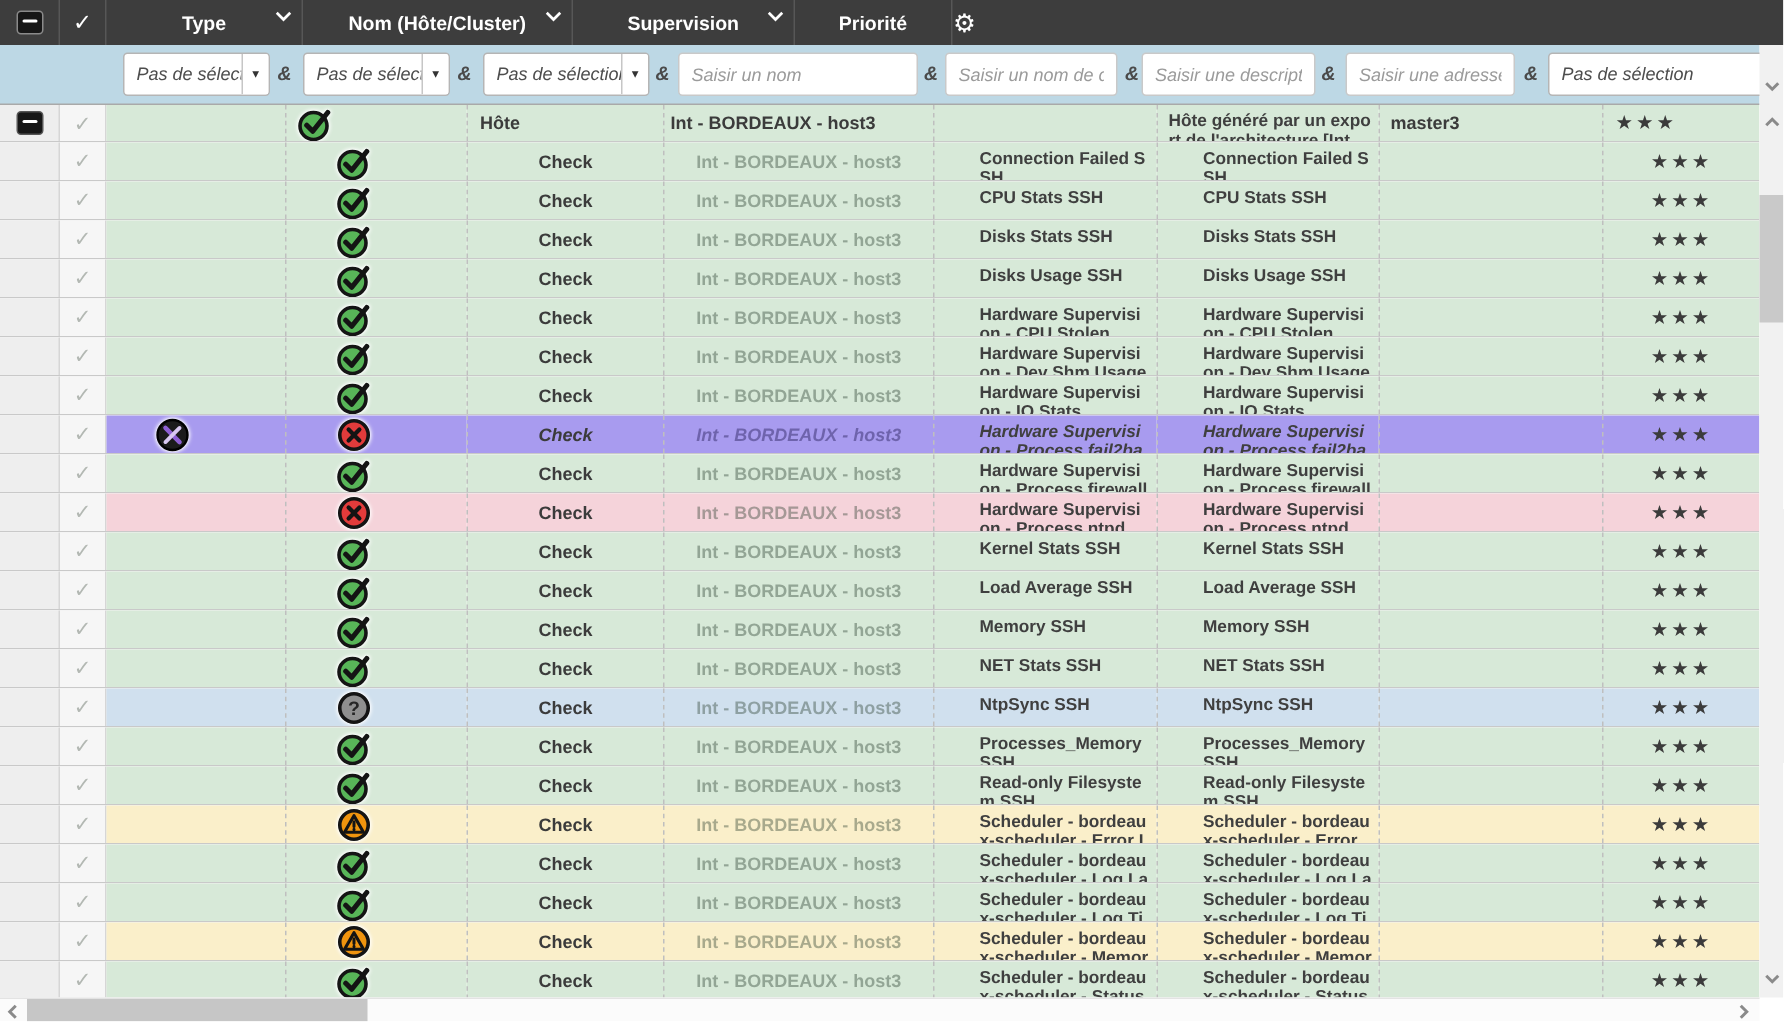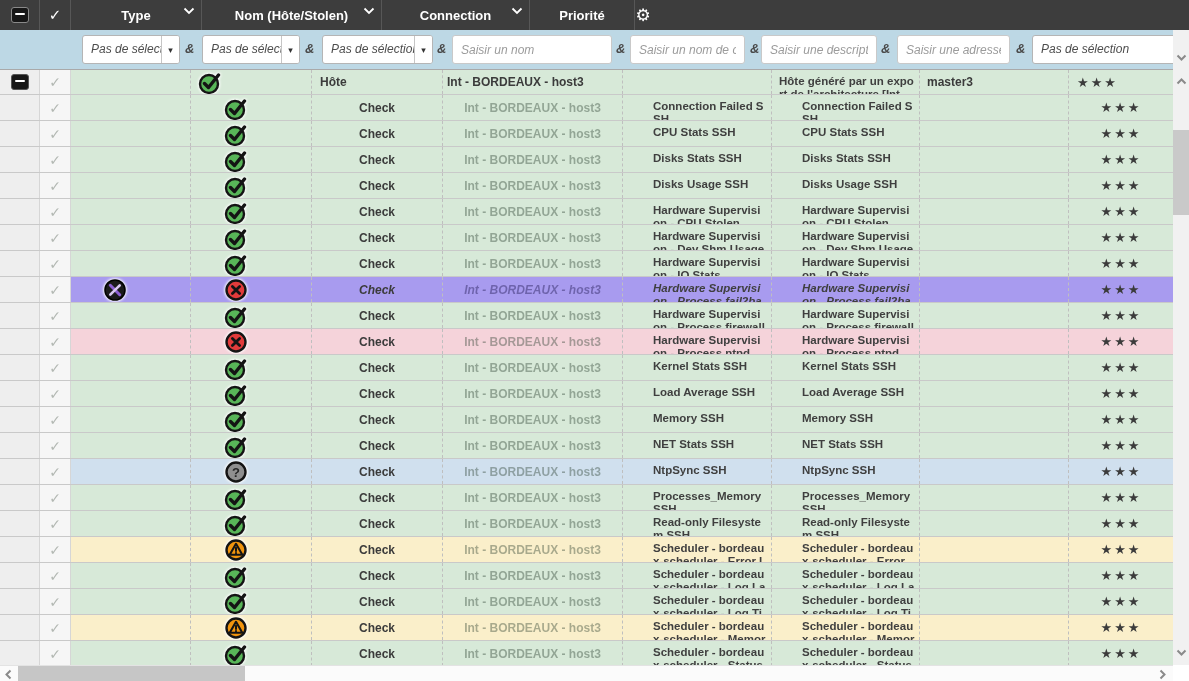--- a/index.html
+++ b/index.html
@@ -81,27 +81,27 @@
     <div class="hc" style="width:31px">
       <span class="hdrcheck">✓</span>
     </div>
     <div class="hc" style="width:131px">
       <span>Type</span>
       <span class="chev"><svg width="12" height="8">
             <path d="M1.5 1.5 L6 6 L10.5 1.5" stroke="#fff" stroke-width="1.8" fill="none"></path>
           </svg></span>
     </div>
     <div class="hc" style="width:180px">
-      <span>Nom (Hôte/Stolen)</span>
+      <span>Nom (Hôte/Cluster)</span>
       <span class="chev"><svg width="12" height="8">
             <path d="M1.5 1.5 L6 6 L10.5 1.5" stroke="#fff" stroke-width="1.8" fill="none"></path>
           </svg></span>
     </div>
     <div class="hc" style="width:148px">
-      <span>Connection</span>
+      <span>Supervision</span>
       <span class="chev"><svg width="12" height="8">
             <path d="M1.5 1.5 L6 6 L10.5 1.5" stroke="#fff" stroke-width="1.8" fill="none"></path>
           </svg></span>
     </div>
     <div class="hc" style="width:105px">
       <span>Priorité</span>
     </div>
     <div class="hc gearcell" style="width:16px">
       <span class="gear">⚙</span>
     </div>

